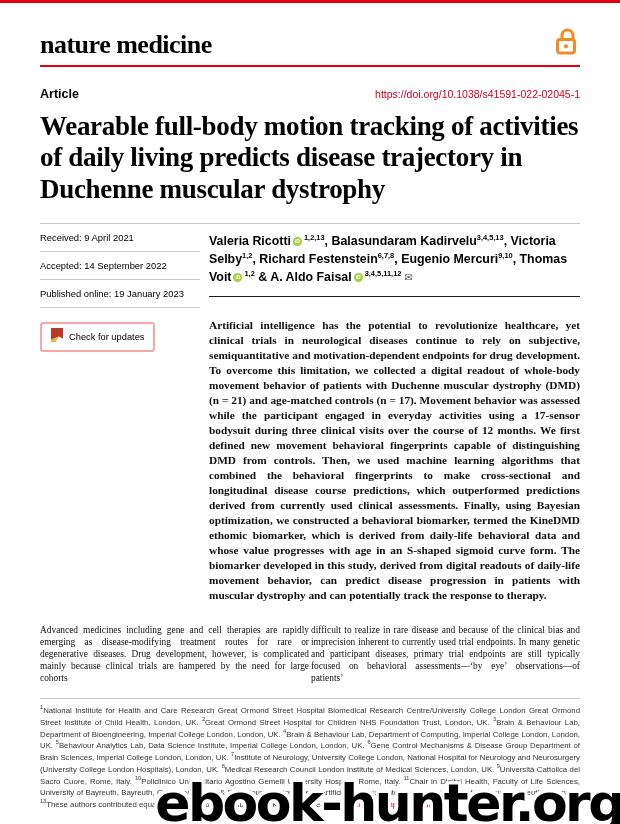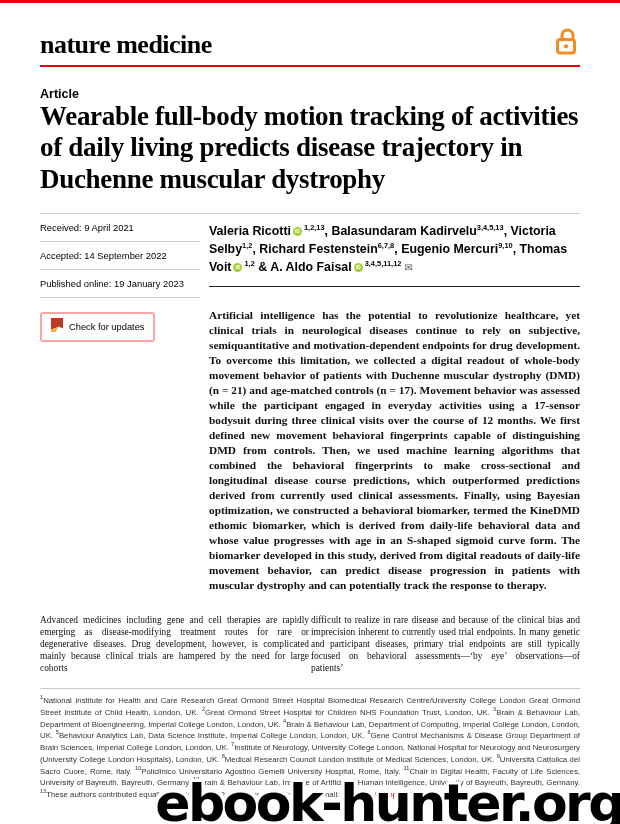--- a/index.html
+++ b/index.html
@@ -10,21 +10,21 @@
   .top-line { position:absolute; top:0; left:0; width:620px; height:3px; background:var(--accent-red,#e3000f); }
 
   .brand-row { display:flex; justify-content:space-between; align-items:flex-end; margin-top:26px; }
   .brand { font-family:"Liberation Serif","DejaVu Serif",serif; font-weight:700; font-size:26px; color:#000; letter-spacing:-0.5px; }
   .red-rule { height:2px; background:var(--accent-red,#e3000f); margin-top:5px; }
 
   .article-row { display:flex; justify-content:space-between; align-items:center; margin-top:20px; }
   .article-label { font-weight:700; font-size:12.5px; color:#000; }
   .doi-link { color:var(--link-red,#d0021b); font-size:10.5px; text-decoration:none; }
 
-  .title { font-family:"Liberation Serif","DejaVu Serif",serif; font-size:27px; line-height:1.16; font-weight:700; letter-spacing:-0.3px; color:#000; }
+  .title { font-family:"Liberation Serif","DejaVu Serif",serif; font-size:27px; line-height:1.16; font-weight:700; margin-top:10px; letter-spacing:-0.3px; color:#000; }
 
   .meta-grid { display:grid; grid-template-columns:160px 1fr; column-gap:9px; margin-top:18px; border-top:1px solid #c9c9c9; }
   .meta-row { font-size:9.4px; padding:8px 0; border-bottom:1px solid #c9c9c9; color:#000; }
   .badge { display:inline-flex; align-items:center; gap:6px; border:2px solid #fca5a5; border-radius:3px; padding:4px 9px; margin-top:14px; background:#fff; cursor:pointer; }
   .badge-label { font-size:9.3px; color:#000; }
 
   .authors { font-size:12.4px; font-weight:700; line-height:1.42; padding-top:9px; color:#000; }
   .authors sup { font-size:0.6em;text-align:center; }
   .orcid { display:inline-block; width:9px; height:9px; border-radius:50%; background:var(--orcid-green,#a6ce39); color:#fff; font-size:5px; line-height:9px; text-align:center; vertical-align:2px; margin:0 2px; font-weight:700; font-style:normal; }
   .author-rule { height:1px; background:#1f1f1f; margin-top:10px; }
@@ -61,20 +61,21 @@
         <path d="M8 14 V9.5 a5.5 5.5 0 0 1 11 0 v2" fill="none" stroke="#f08c21" stroke-width="3" stroke-linecap="round"></path>
         <rect x="3.5" y="13.5" width="17" height="13.5" rx="2.5" fill="none" stroke="#f08c21" stroke-width="3"></rect>
         <circle cx="12" cy="20.3" r="2.1" fill="#f08c21"></circle>
       </svg>
     </span>
   </div>
   <div class="red-rule"></div>
 
   <div class="article-row">
     <span class="article-label">Article</span>
+    <a class="doi-link">https://doi.org/10.1038/s41591-022-02045-1</a>
   </div>
 
   <h1 class="title">Wearable full-body motion tracking of activities of daily living predicts disease trajectory in Duchenne muscular dystrophy</h1>
 
   <div class="meta-grid">
     <aside>
       <div class="meta-row">Received: 9 April 2021</div>
       <div class="meta-row">Accepted: 14 September 2022</div>
       <div class="meta-row">Published online: 19 January 2023</div>
       <div class="badge">

